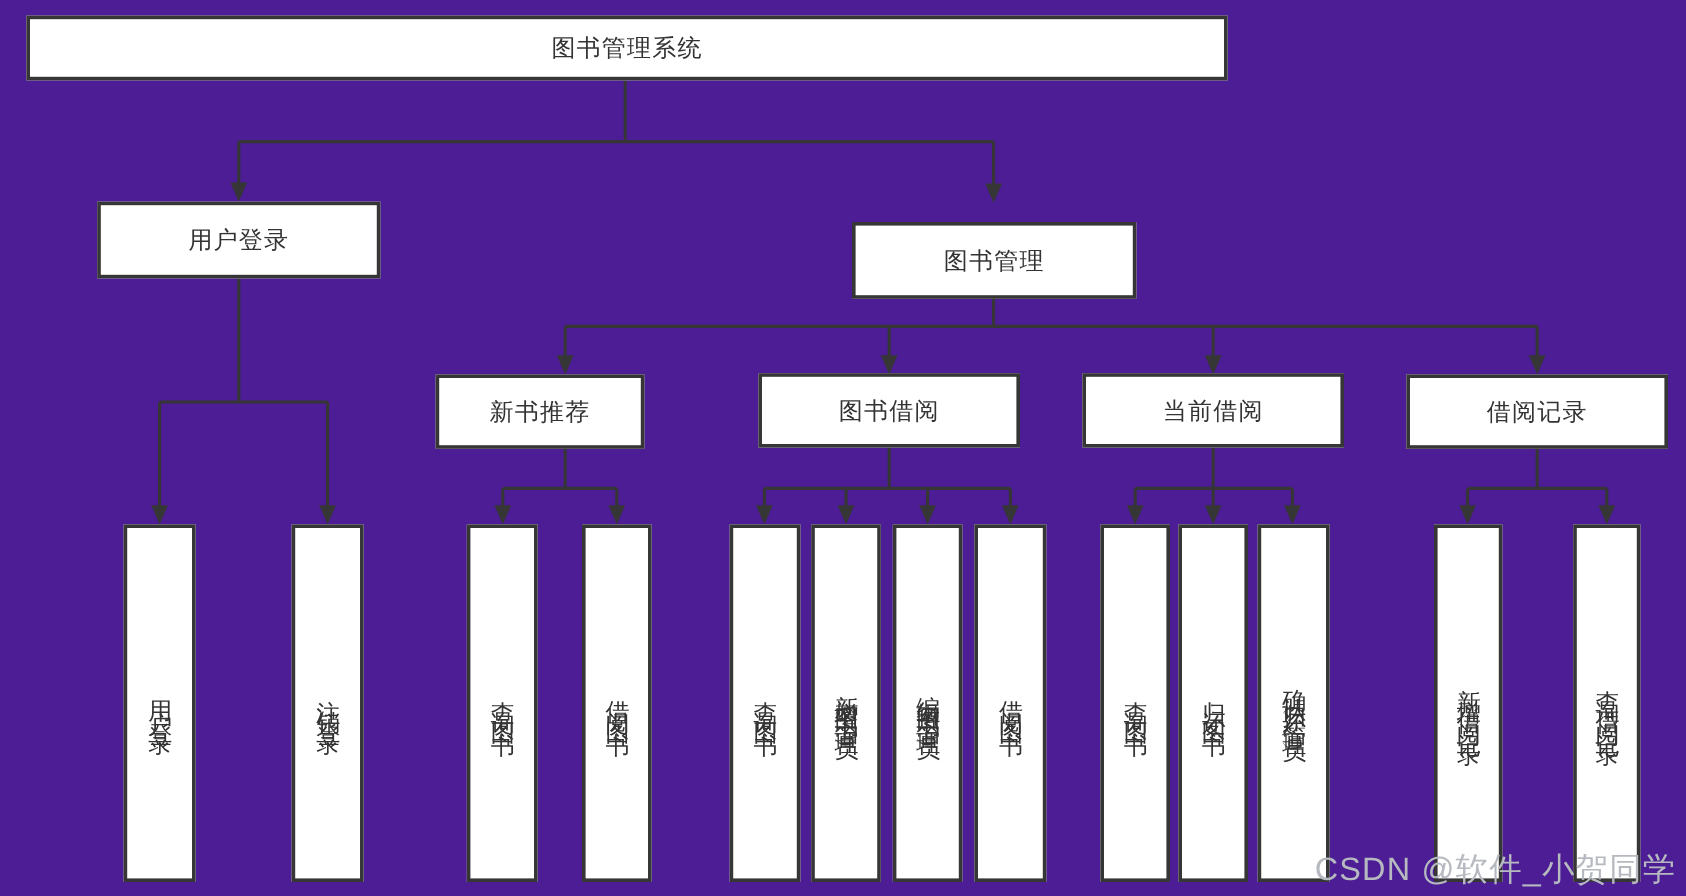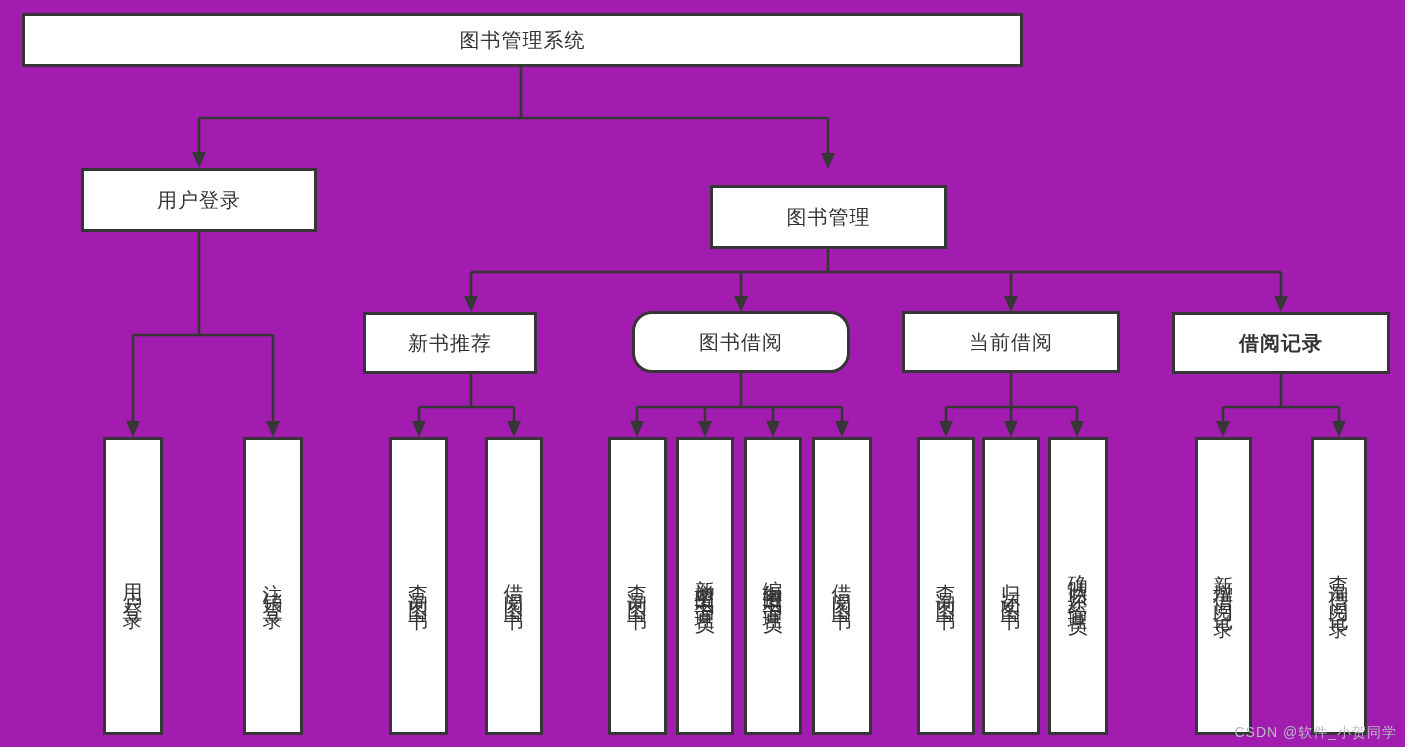--- a/index.html
+++ b/index.html
@@ -1,20 +1,20 @@
 <!DOCTYPE html>
 <html style="--line: #363636; --text: #333333; --watermark: #b6bac0;"><head>
 <meta charset="utf-8">
 <style>
   html, body { margin: 0; padding: 0; background: #ffffff; }
   .canvas {
     position: relative;
     width: 1405px;
     height: 747px;
-    background: #a21caf;
+    background: #4c1d95;
     font-family: "Liberation Sans", "DejaVu Sans", sans-serif;
     overflow: hidden;
   }
   .node {
     position: absolute;
     box-sizing: border-box;
     border: 3px solid var(--line, #363636);
     background: #ffffff;
     display: flex;
     align-items: center;
@@ -35,21 +35,21 @@
     left: 0; top: 0;
     width: 1405px; height: 747px;
     z-index: 1;
   }
   #connectors line { stroke: var(--line, #363636); stroke-width: 2.6; }
   #connectors polygon { fill: var(--line, #363636); stroke: none; }
   .watermark {
     position: absolute;
     right: 8px;
     bottom: 5px;
-    font-size: 14px;
+    font-size: 27px;
     letter-spacing: 1px;
     color: var(--watermark, #b6bac0);
     z-index: 3;
     white-space: nowrap;
   }
 </style>
 </head>
 <body>
 
 <div class="canvas">
@@ -115,23 +115,23 @@
     <line x1="1339" y1="407" x2="1339" y2="423"></line>
     <polygon points="1332,421 1346,421 1339,437"></polygon>
   </svg>
 
   <div class="node" style="left:22px; top:13px; width:1001px; height:54px;">图书管理系统</div>
 
   <div class="node" style="left:81px; top:168px; width:236px; height:64px;">用户登录</div>
   <div class="node" style="left:710px; top:169px; width:237px; height:64px;margin-top:16px;">图书管理</div>
 
   <div class="node" style="left:363px; top:312px; width:174px; height:62px;">新书推荐</div>
-  <div class="node" style="left:632px; top:311px; width:218px; height:62px;border-radius:20px;">图书借阅</div>
+  <div class="node" style="left:632px; top:311px; width:218px; height:62px;">图书借阅</div>
   <div class="node" style="left:902px; top:311px; width:218px; height:62px;">当前借阅</div>
-  <div class="node" style="left:1172px; top:312px; width:218px; height:62px;font-weight:bold;">借阅记录</div>
+  <div class="node" style="left:1172px; top:312px; width:218px; height:62px;">借阅记录</div>
 
   <div class="node" style="left:103px; top:437px; width:60px; height:298px;">
     <span class="vlabel">用户登录</span>
   </div>
   <div class="node" style="left:243px; top:437px; width:60px; height:298px;">
     <span class="vlabel">注销登录</span>
   </div>
 
   <div class="node" style="left:389px; top:437px; width:59px; height:298px;">
     <span class="vlabel">查询图书</span>

